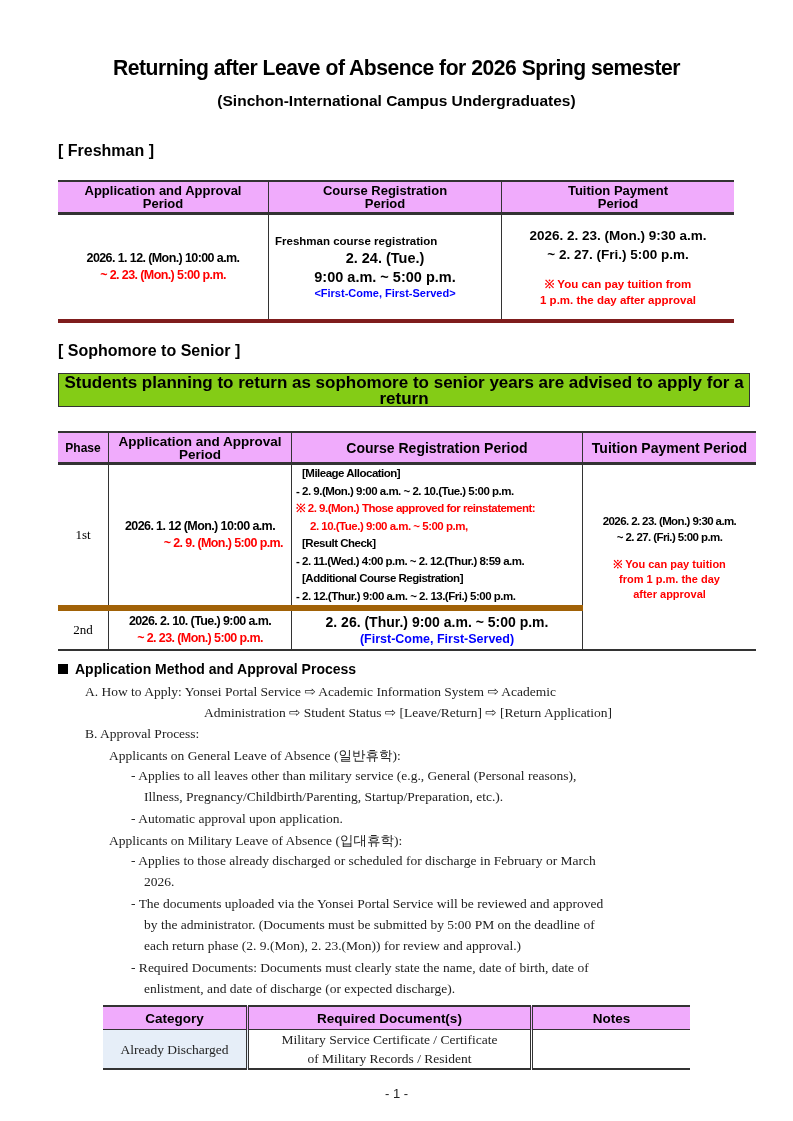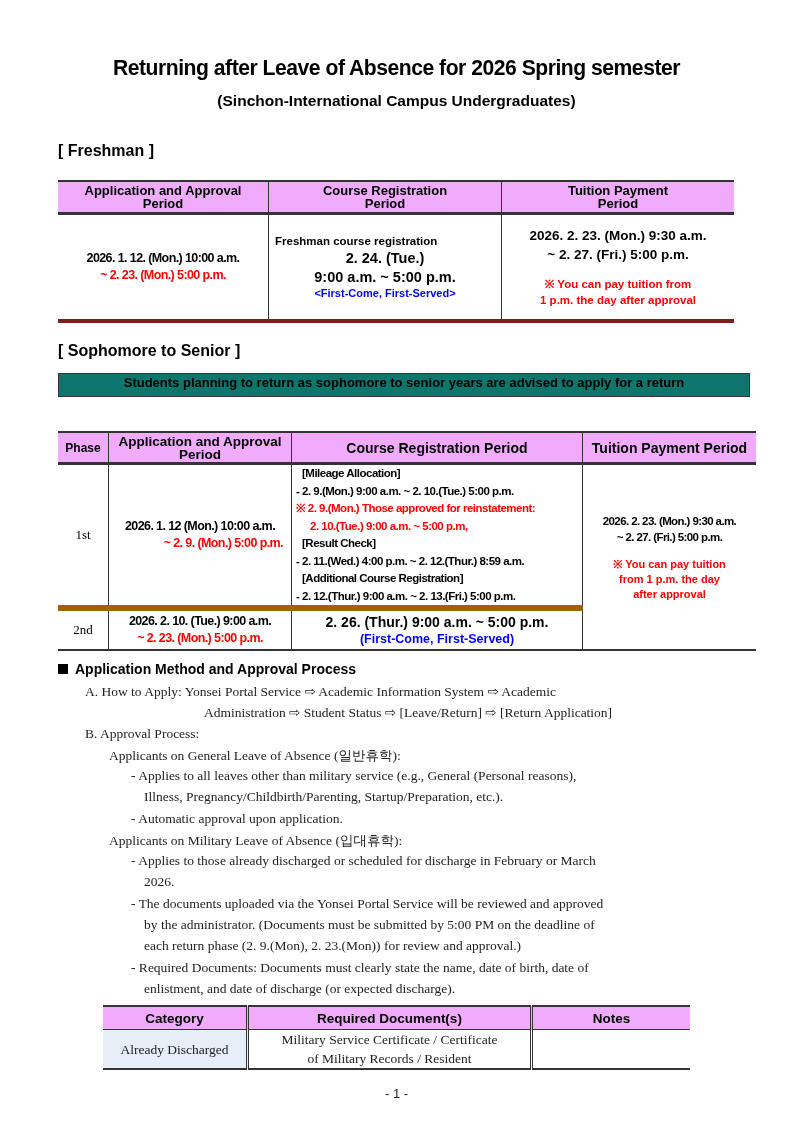--- a/index.html
+++ b/index.html
@@ -28,23 +28,23 @@
   #fresh-table td { height: 104px; border-bottom: 4px solid #7f1d1d; }
   #fresh-table .vl { border-left: 1px solid #333; }
   .fresh-c1 { font-size: 12.5px; font-weight: bold; line-height: 17px; letter-spacing: -0.6px; }
   .fresh-c2 .l1 { font-size: 11.5px; font-weight: bold; margin-bottom: 2px; text-align: left; padding-left: 6px; }
   .fresh-c2 .l2 { font-size: 14.5px; font-weight: bold; line-height: 19px; }
   .fresh-c2 .l3 { font-size: 11px; font-weight: bold; }
   .fresh-c3 .l1 { font-size: 13.5px; font-weight: bold; line-height: 19px; }
   .fresh-c3 .l2 { font-size: 11.5px; font-weight: bold; line-height: 16px; margin-top: 12px; }
 
   
-  #soph-notice { position: absolute; top: 373px; left: 58px; width: 692px; height: 24px;
-                 background: #0f766e; border: 1px solid #333; text-align: center;
-                 font-size: 13px; font-weight: bold; line-height: 16px; padding-top: 1px; box-sizing: border-box; }
+  #soph-notice { position: absolute; top: 373px; left: 58px; width: 692px; height: 34px;
+                 background: #84cc16; border: 1px solid #333; text-align: center;
+                 font-size: 17px; font-weight: bold; line-height: 16px; padding-top: 1px; box-sizing: border-box; }
 
   
   #soph-table { top: 431px; left: 58px; width: 698px; }
   #soph-table th { height: 29px; border-top: 2px solid #333; border-bottom: 3px solid #333; }
   #soph-table .vl { border-left: 1px solid #333; }
   #soph-table .row1 td { height: 138px; border-bottom: 6px solid #a16207; }
   #soph-table .row2 td { height: 38px; border-bottom: 2px solid #333; }
   .th-phase { font-size: 12px; width: 50px; }
   .th-app { font-size: 13.5px; line-height: 13px; width: 182px; }
   .th-course { font-size: 14px; width: 290px; }

